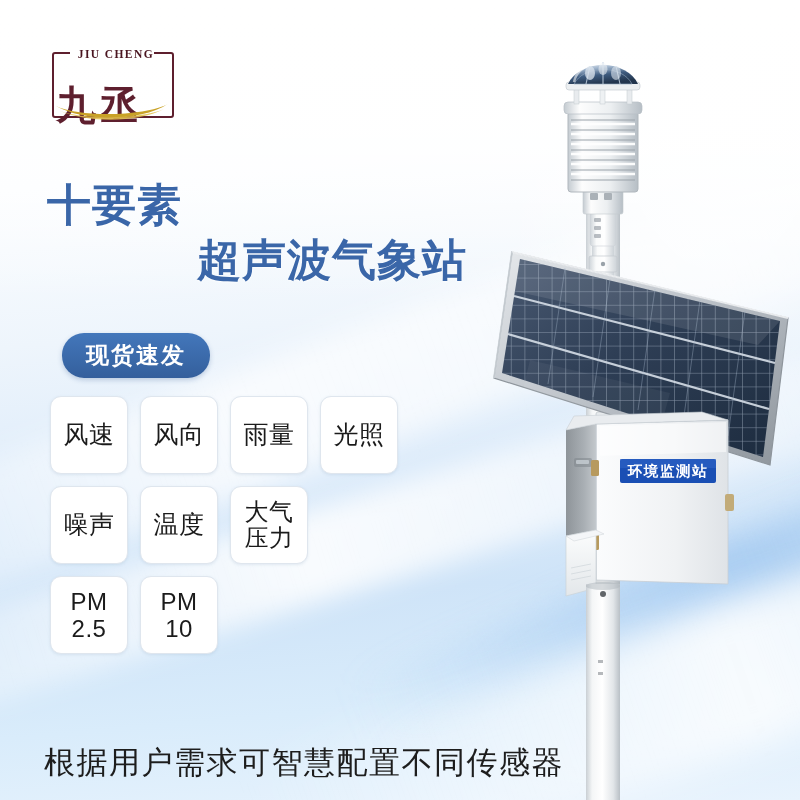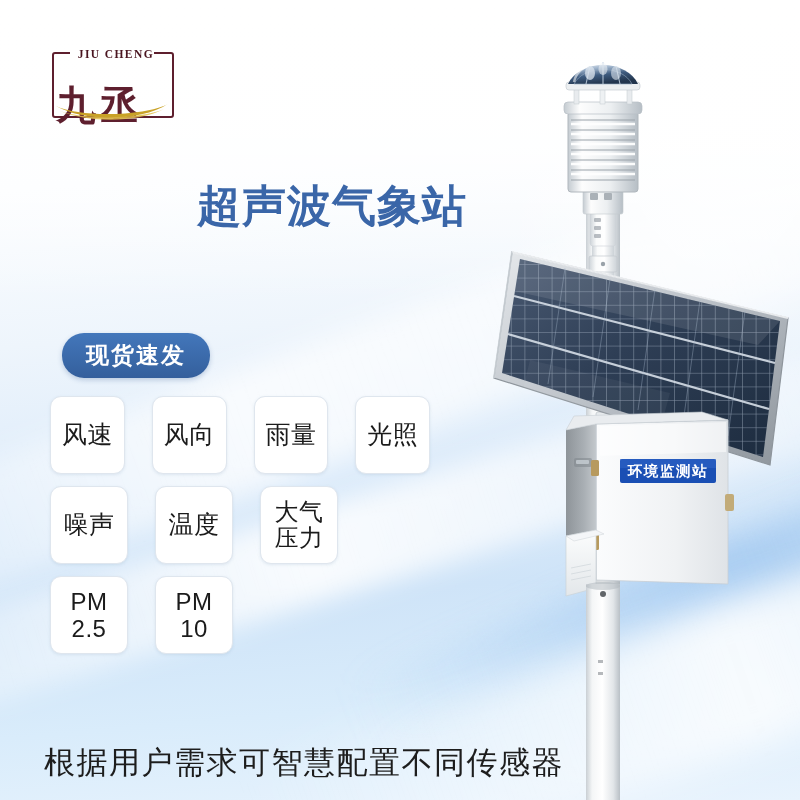--- a/index.html
+++ b/index.html
@@ -148,21 +148,21 @@
     box-shadow: 0 2px 5px rgba(40,80,140,.25);
   }
 
   
   #tiles {
     position: absolute; left: 50px; top: 396px;
     width: 380px;
   }
   .tile-row {
     display: flex;
-    gap: 27px;
+    gap: 12px;
     margin-bottom: 12px;
   }
   .tile {
     width: 78px; height: 78px;
     background: #ffffff;
     border: 1px solid #dfe6ee;
     border-radius: 11px;
     box-shadow: 0 1px 3px rgba(110,140,175,.16);
     display: flex;
     align-items: center;
@@ -219,20 +219,21 @@
     <div class="logo-cn">九丞</div>
     <div class="logo-swoosh">
       <svg width="116" height="22" viewBox="0 0 116 22">
         <path d="M2 4 C30 20, 86 20, 114 2 C92 14, 26 16, 2 4 Z" fill="#C9A227"></path>
         <path d="M6 9 C34 21, 84 21, 110 7 C88 17, 30 18, 6 9 Z" fill="#E0BE4A" opacity=".85"></path>
       </svg>
     </div>
   </div>
 
   <div id="headline">
+    <div class="headline-line headline-1">十要素</div>
     <div class="headline-line headline-2">超声波气象站</div>
   </div>
 
   <div id="badge">现货速发</div>
 
   <div id="tiles">
     <div class="tile-row">
       <div class="tile">
           <span class="tile-text">风速</span>
         </div>

